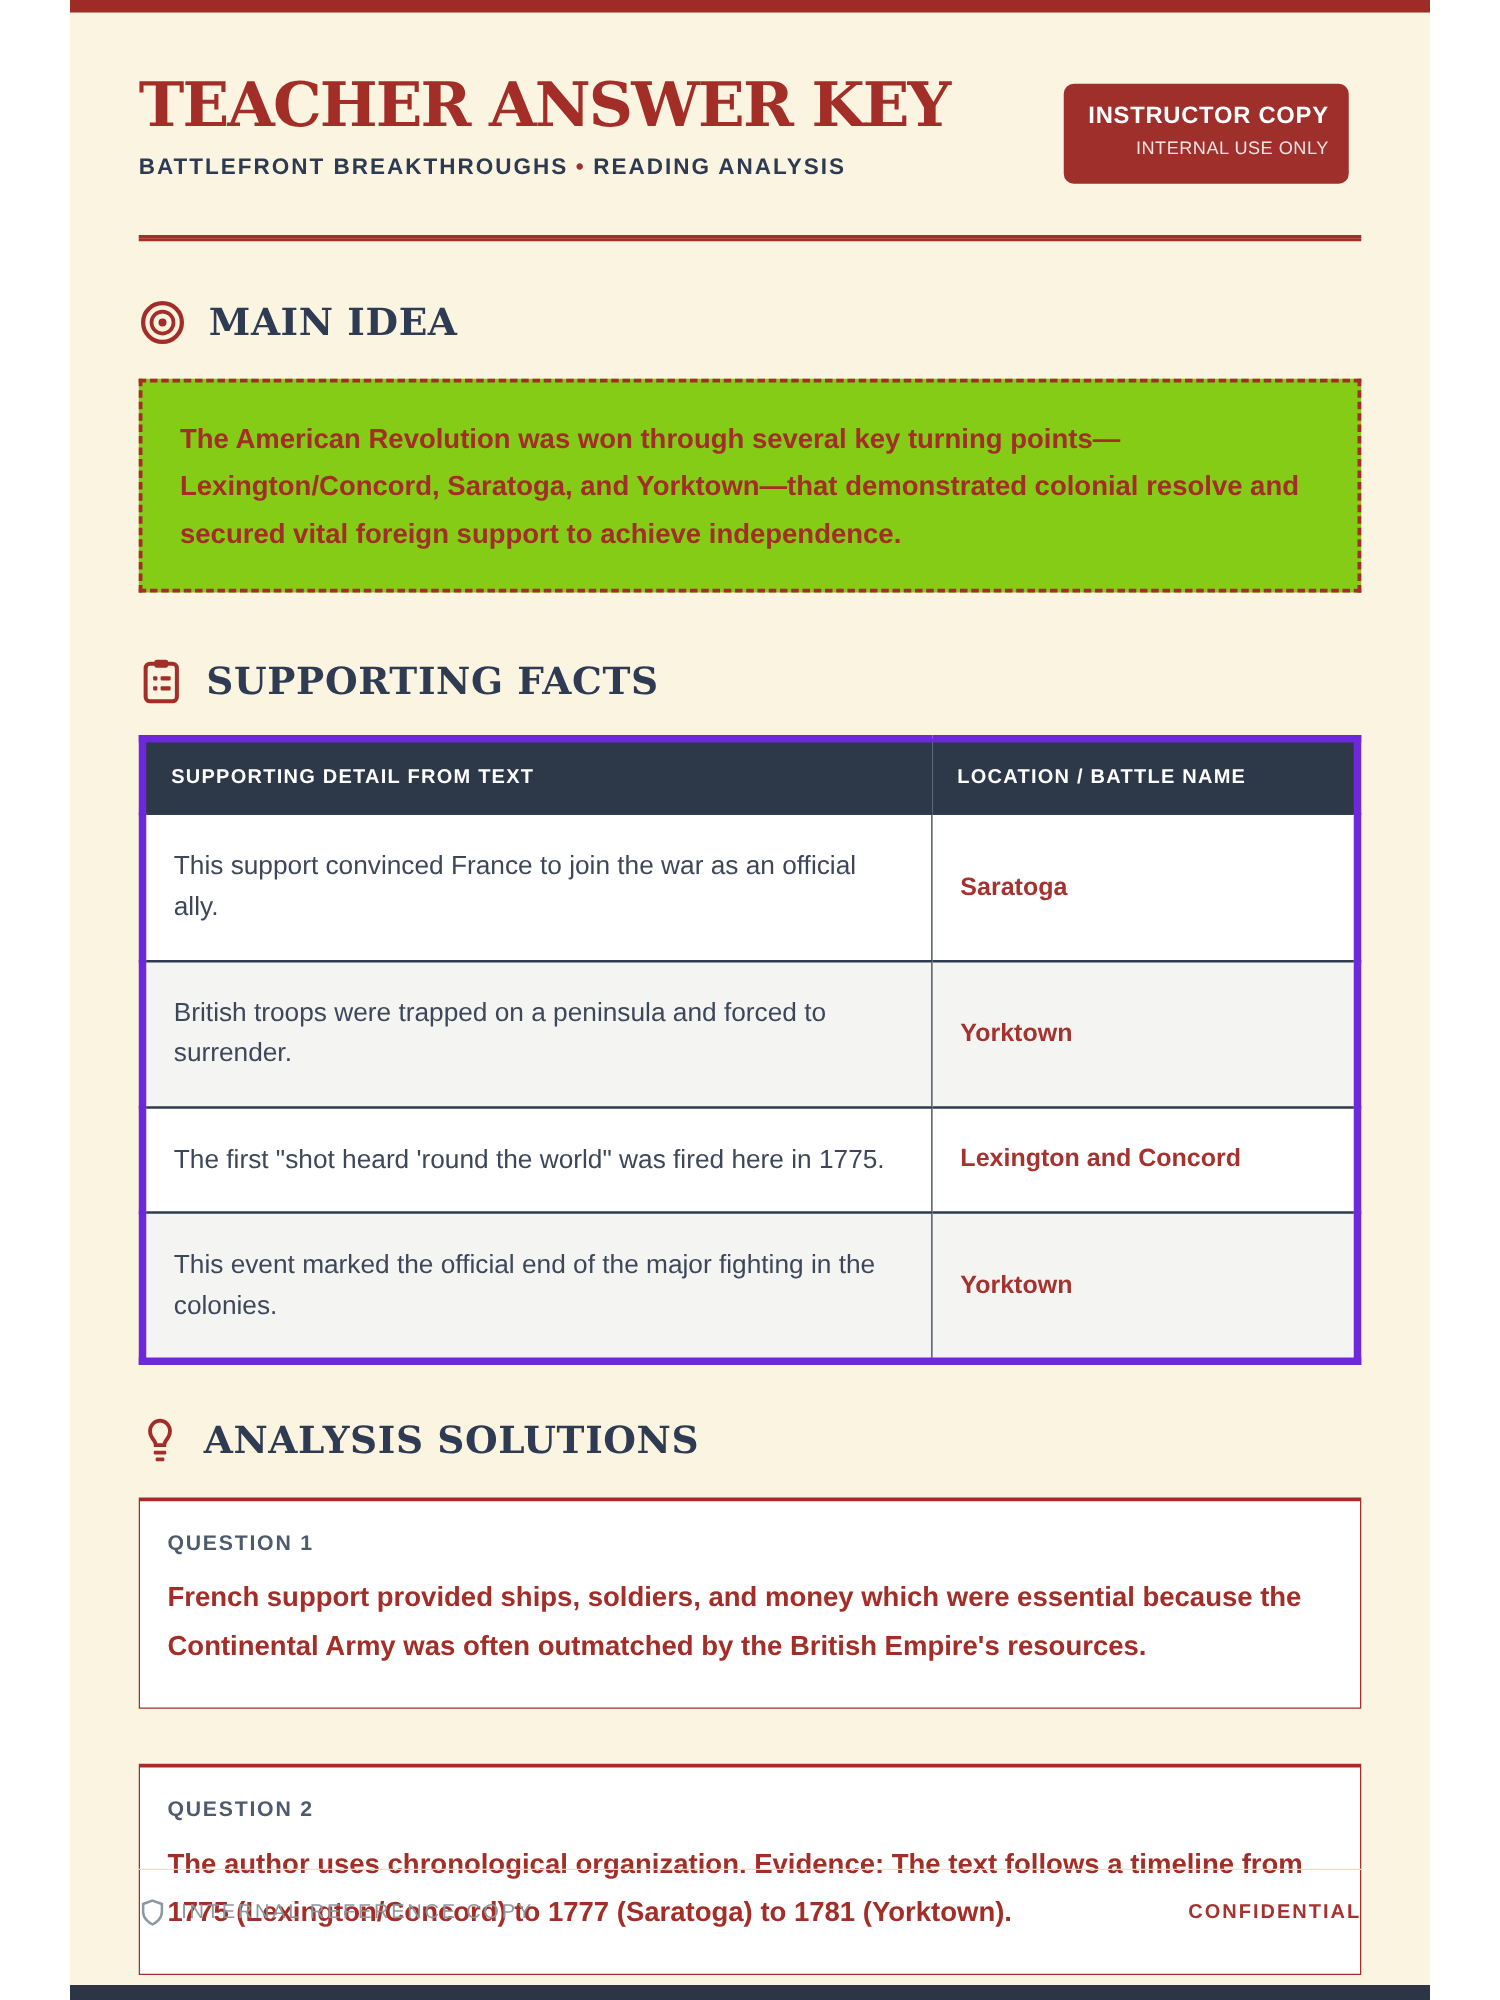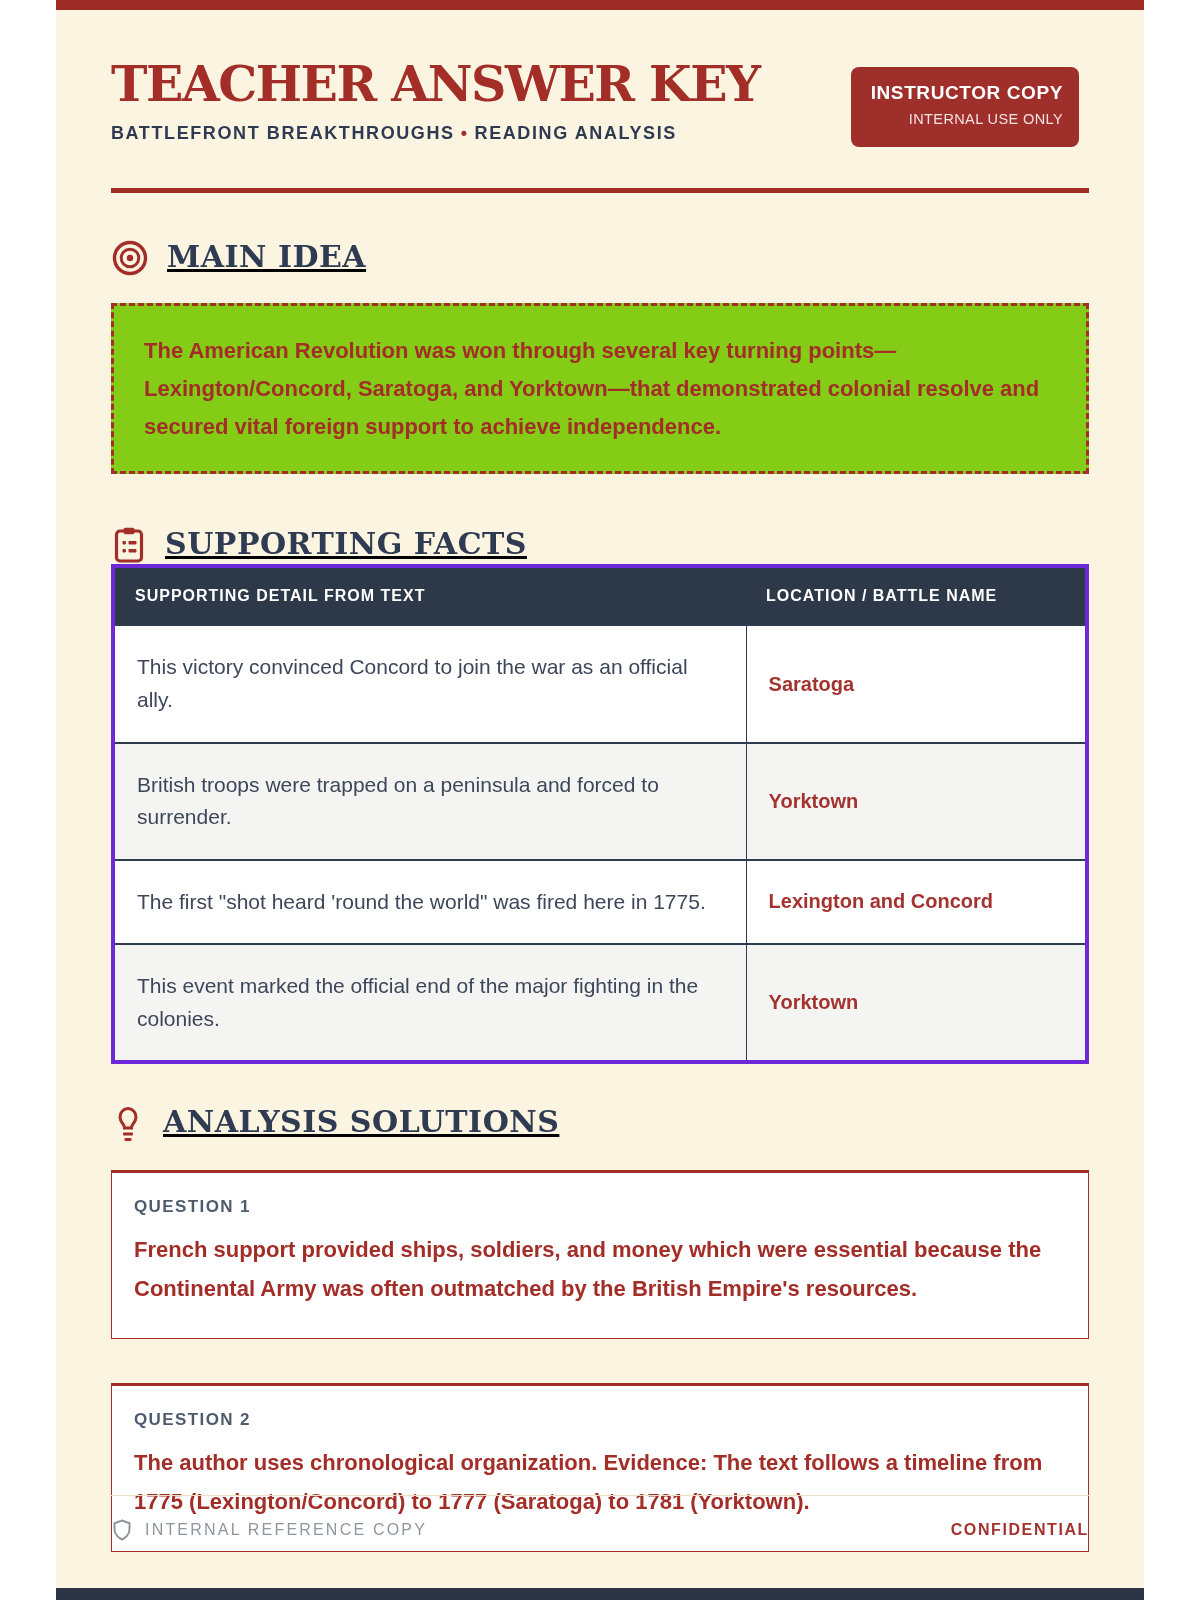--- a/index.html
+++ b/index.html
@@ -54,21 +54,21 @@
   .badge-line2 { font-size:14.5px; font-weight:400; letter-spacing:0.4px; margin-top:7px; color:#f3e3e1; }
 
   .double-rule {
     margin-top:44px;
     height:5px;
     border-top:3px solid #a32d27;
     border-bottom:2px solid #a32d27;
   }
 
   
-  .section-head { display:flex; align-items:flex-start; gap:18px;text-decoration:underline; }
+  .section-head { display:flex; align-items:center; gap:18px; }
   .section-head .icon { flex:0 0 auto; display:flex; }
   .section-title {
     font-family:"DejaVu Serif","Liberation Serif",serif;
     font-weight:700;
     font-size:30px;
     letter-spacing:0.5px;
     color:#2e3b52;
   }
   .sh-main   { margin-top:46px; }
   .sh-facts  { margin-top:52px; }
@@ -83,23 +83,24 @@
   }
   .idea-text {
     color:#a32d27;
     font-weight:700;
     font-size:22px;
     line-height:1.72;
   }
 
   
   table.facts {
+    margin-top:24px;
     width:100%;
     border-collapse:collapse;
-    border:4px solid #6d28d9;
+    border:6px solid #6d28d9;
     background:#ffffff;
   }
   table.facts th {
     background:#2d3849;
     color:#ffffff;
     text-align:left;
     font-size:16px; font-weight:700;
     letter-spacing:1px;
     padding:19px 20px;
   }
@@ -215,21 +216,21 @@
 
     <table class="facts">
       <thead>
         <tr>
           <th>SUPPORTING DETAIL FROM TEXT</th>
           <th>LOCATION / BATTLE NAME</th>
         </tr>
       </thead>
       <tbody>
         <tr>
-          <td class="detail">This victory convinced Concord to join the war as an official ally.</td>
+          <td class="detail">This support convinced France to join the war as an official ally.</td>
           <td class="answer">Saratoga</td>
         </tr>
         <tr>
           <td class="detail">British troops were trapped on a peninsula and forced to surrender.</td>
           <td class="answer">Yorktown</td>
         </tr>
         <tr>
           <td class="detail">The first "shot heard 'round the world" was fired here in 1775.</td>
           <td class="answer">Lexington and Concord</td>
         </tr>

